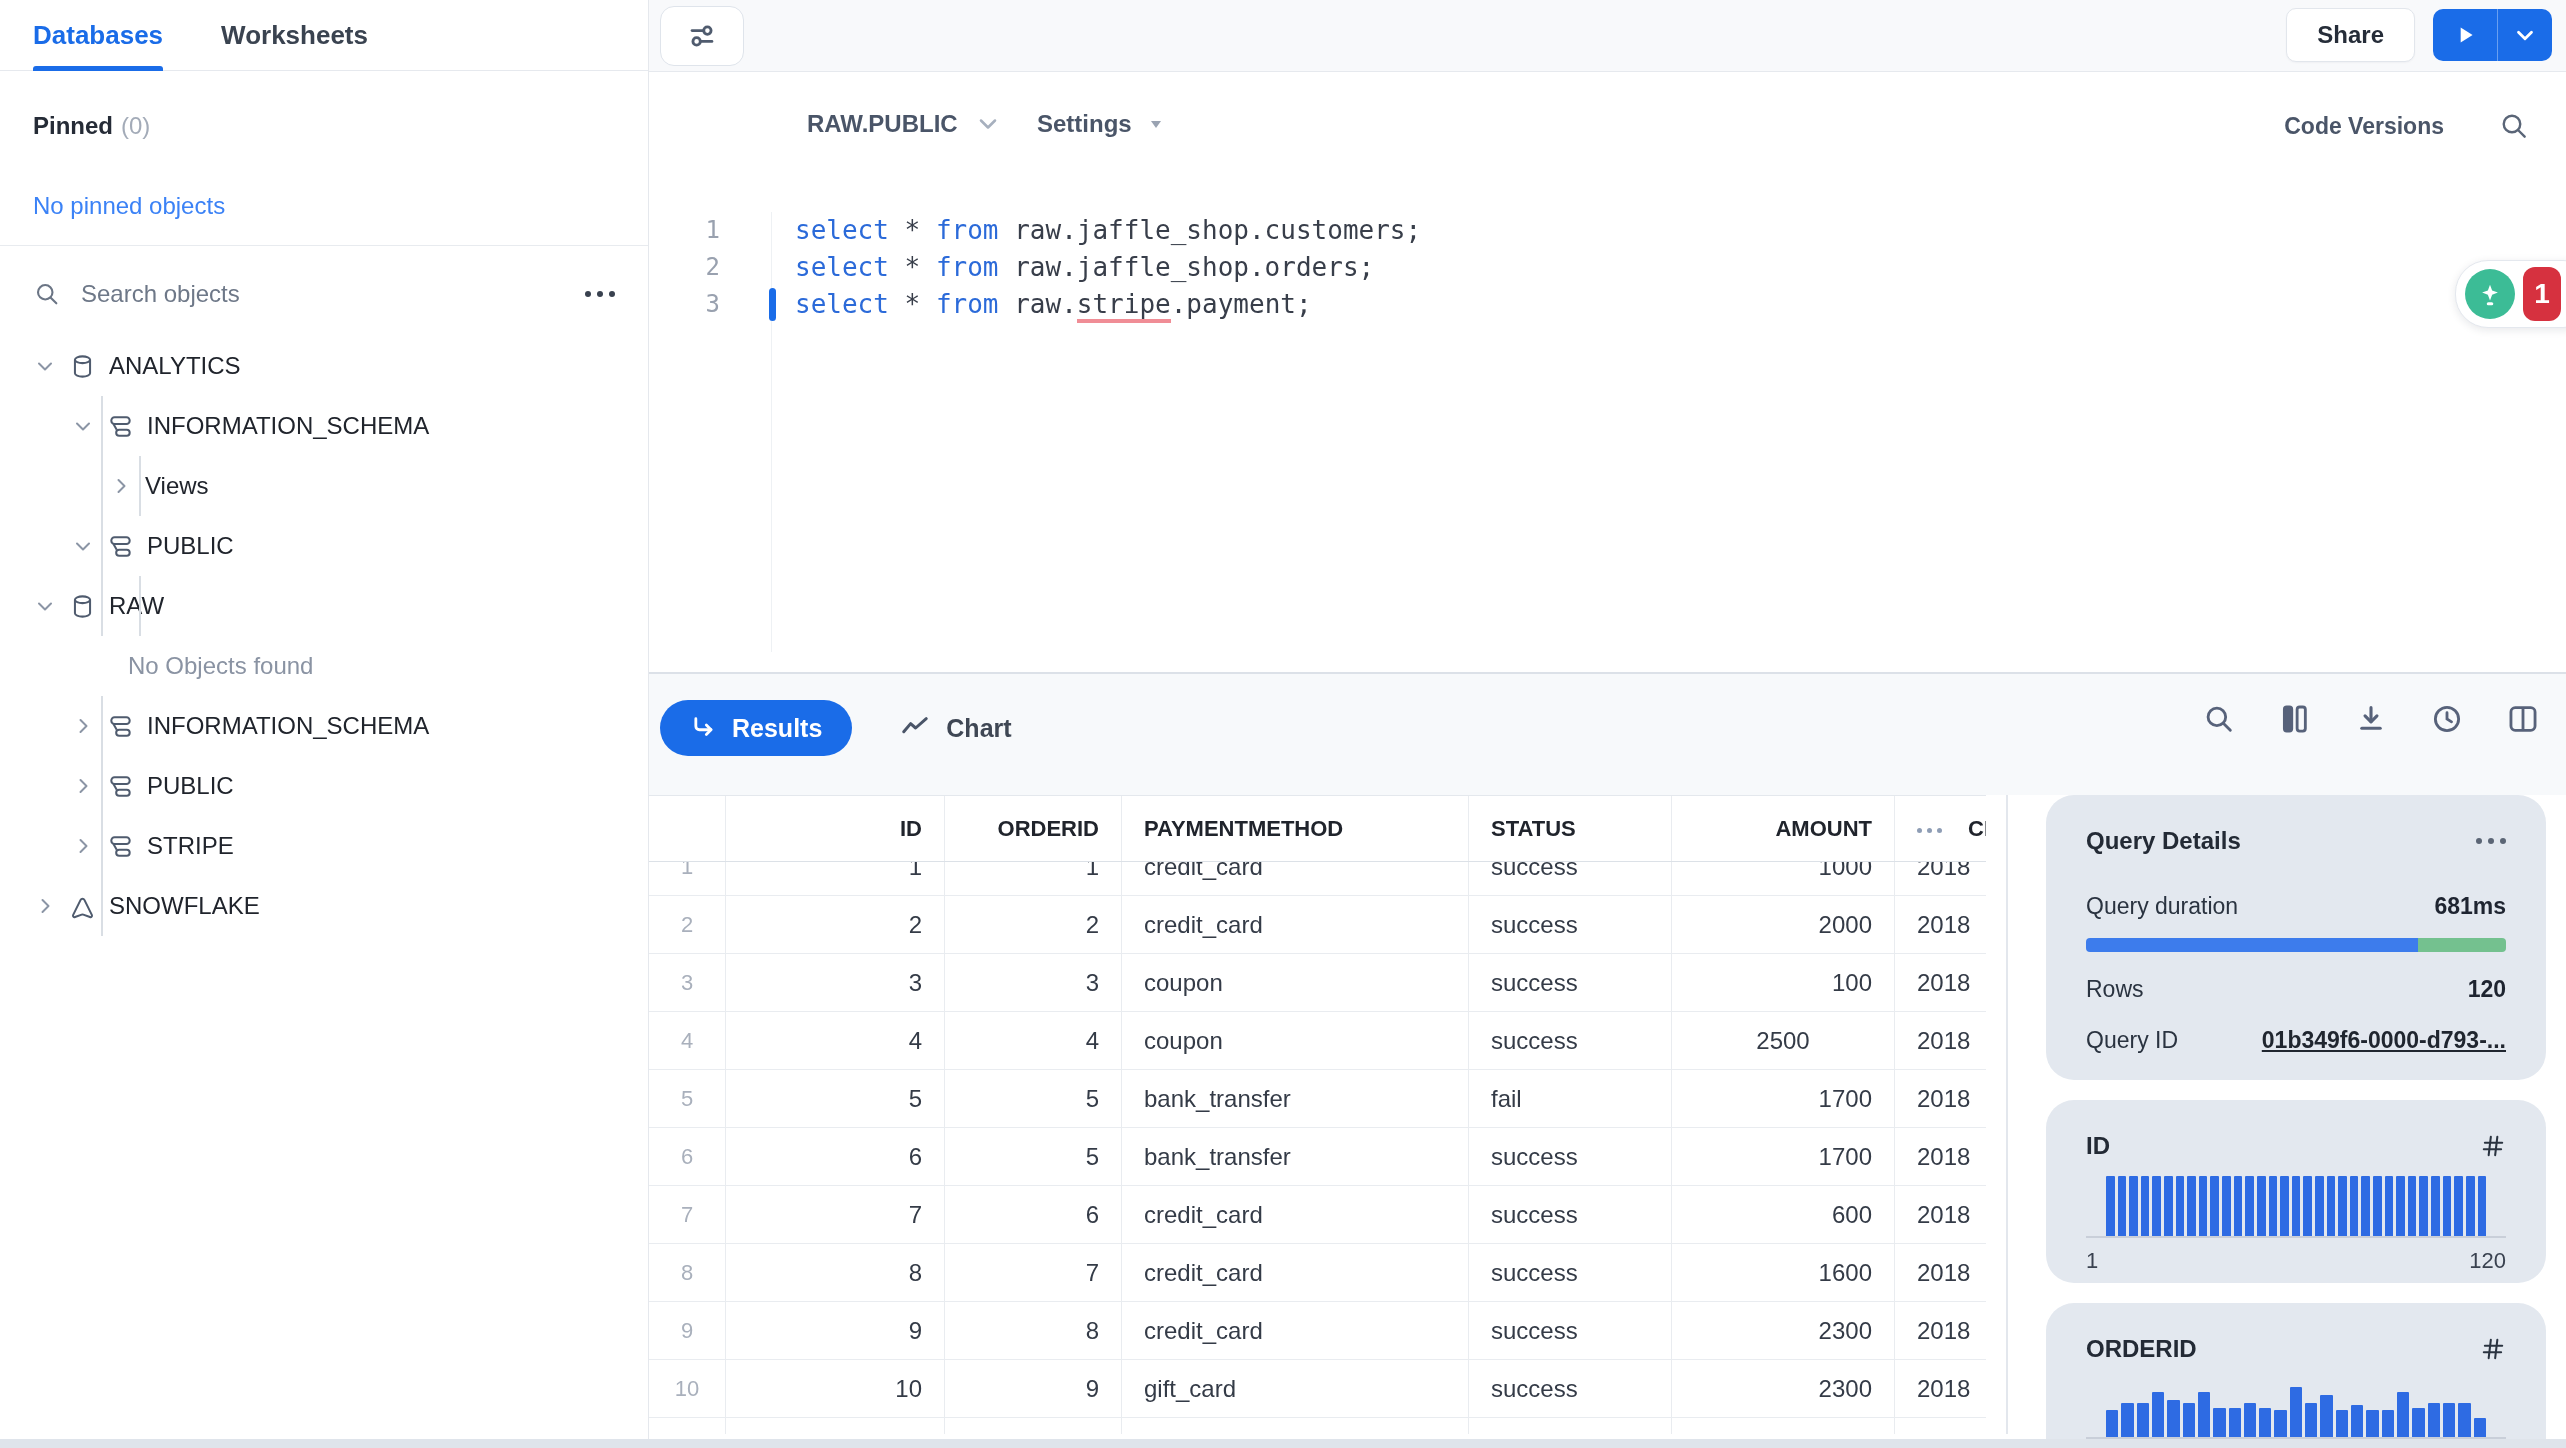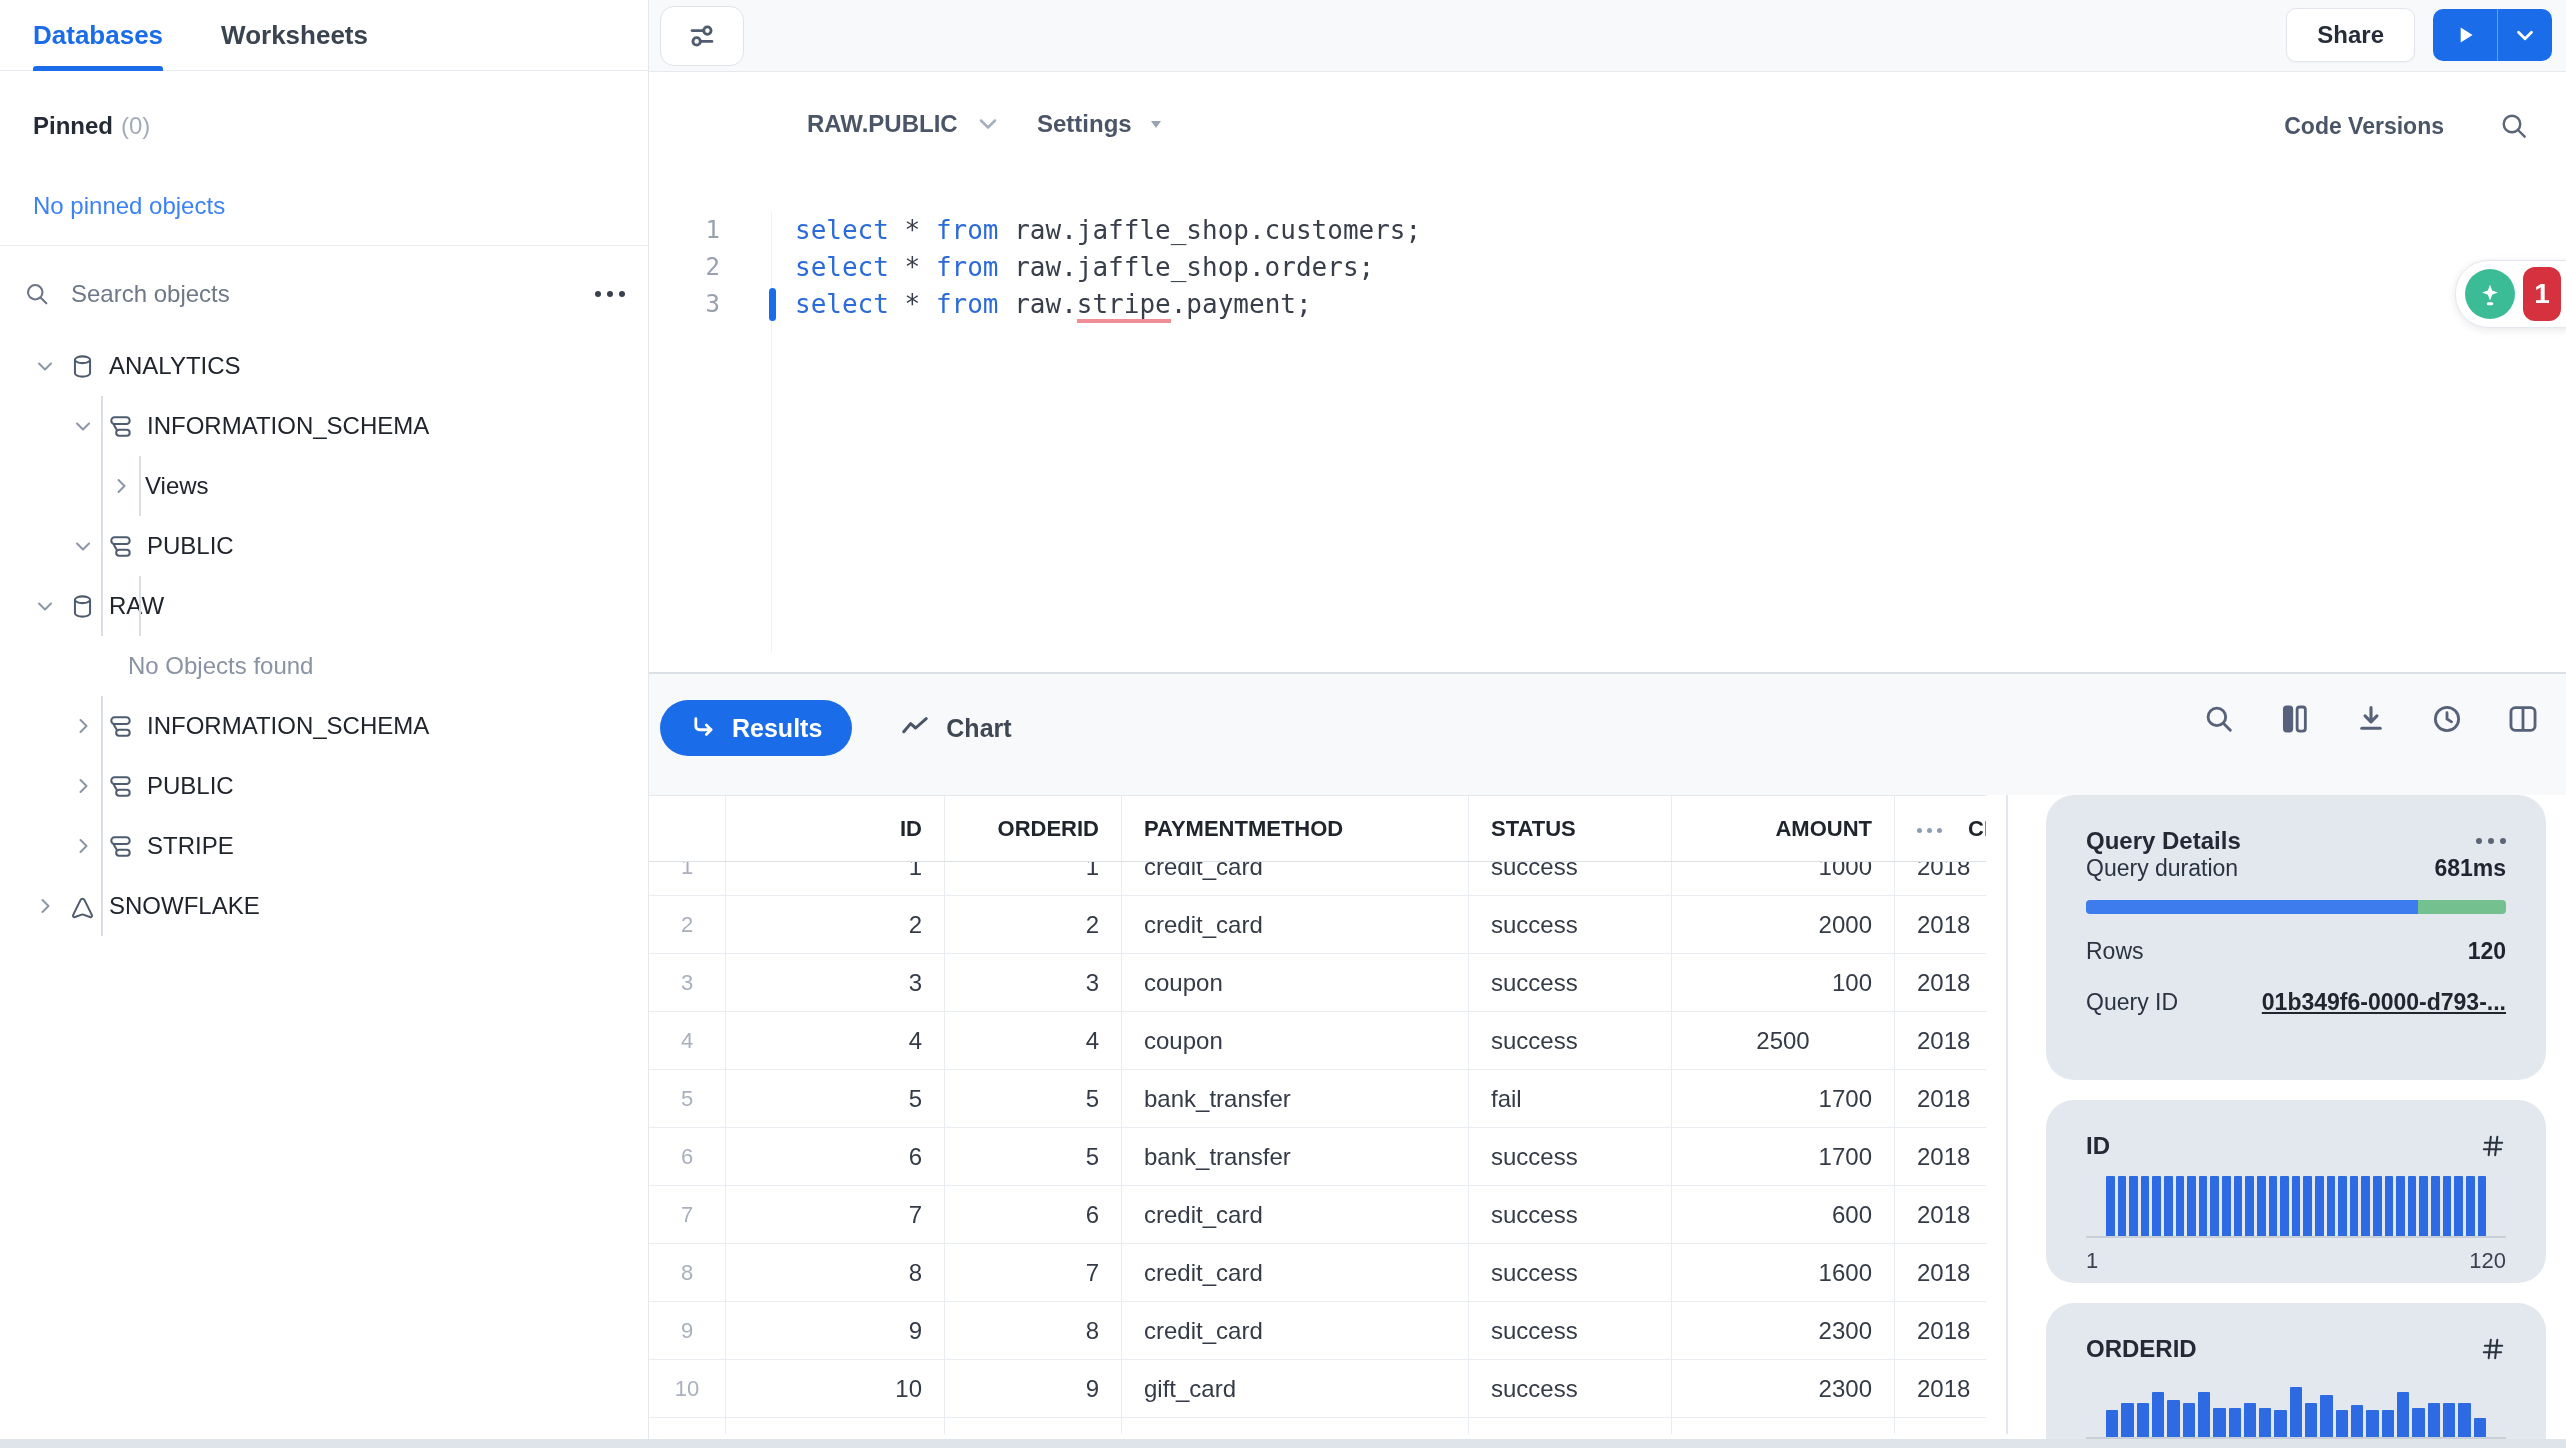--- a/index.html
+++ b/index.html
@@ -10,21 +10,21 @@
   
   #sidebar{position:absolute;left:0;top:0;width:648px;height:1448px;background:#fff;border-right:1px solid #E5E8ED;}
   .sb-tabs{position:absolute;left:0;top:0;width:100%;height:71px;border-bottom:1px solid #E6E9EE;display:flex;align-items:center;padding-left:33px;gap:58px;box-sizing:border-box}
   .sb-tab{font-size:26px;font-weight:700;color:#3A4350;position:relative;height:71px;display:flex;align-items:center;cursor:pointer}
   .sb-tab.active{color:#1A6CE8}
   .sb-tab.active::after{content:"";position:absolute;left:0;right:0;bottom:0;height:5px;border-radius:3px 3px 0 0;background:#1A6CE8}
   .pinned-row{position:absolute;left:33px;top:112px;font-size:24px;font-weight:700;color:#252B36}
   .pinned-count{font-weight:400;color:#A3ABB8;margin-left:8px}
   .pinned-empty{position:absolute;left:33px;top:192px;font-size:24px;color:#3b82f6}
   .sb-div{position:absolute;left:0;top:245px;width:100%;height:1px;background:#E8EBEF}
-  .search-row{position:absolute;left:0;top:262px;width:100%;height:64px;display:flex;align-items:center;padding:0 23px;box-sizing:border-box;gap:18px}
+  .search-row{position:absolute;left:0;top:262px;width:100%;height:64px;display:flex;align-items:center;padding:0 33px;box-sizing:border-box;gap:18px}
   .search-row input{border:none;outline:none;flex:1;font-size:24px;color:#3E4756;font-family:"Liberation Sans",sans-serif;background:transparent}
   .search-row input::placeholder{color:#6E7888}
   .dots{display:flex;gap:6px;align-items:center}
   .dots i{width:6px;height:6px;border-radius:50%;background:#39414F;display:block}
   #tree{position:absolute;left:0;top:336px;width:100%;}
   .tree-row{height:60px;display:flex;align-items:center;box-sizing:border-box;font-size:24px;color:#20242C;cursor:pointer}
   .tree-chevron{width:24px;height:24px;margin-right:12px;color:#8B95A5;flex:0 0 auto}
   .tree-icon{width:27px;height:27px;margin-right:13px;color:#4F5B6E;flex:0 0 auto}
   .tree-label{white-space:nowrap}
   .tree-label.muted{color:#8A93A3}
@@ -515,21 +515,21 @@
 <div id="insights">
   <div class="card" style="height:285px">
     <div class="card-title-row">
       <span class="card-title">Query Details</span>
       <span class="dots card-dots">
           <i></i>
           <i></i>
           <i></i>
         </span>
     </div>
-    <div class="kv" style="">
+    <div class="kv" style="margin-top:38px">
       <span class="k">Query duration</span>
       <span class="v">681ms</span>
     </div>
     <div class="progress">
       <span id="progress-blue" style="width: 79%; background: rgb(61, 124, 236);"></span>
       <span id="progress-green" style="flex: 1 1 0%; background: rgb(116, 193, 143);"></span>
     </div>
     <div class="kv">
       <span class="k">Rows</span>
       <span class="v">120</span>

